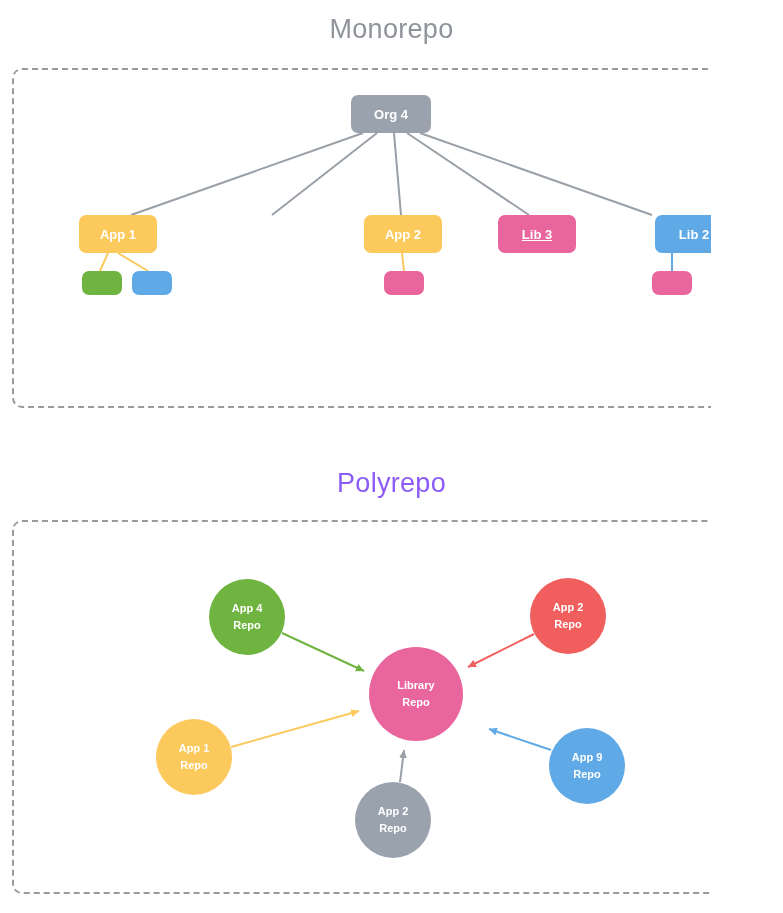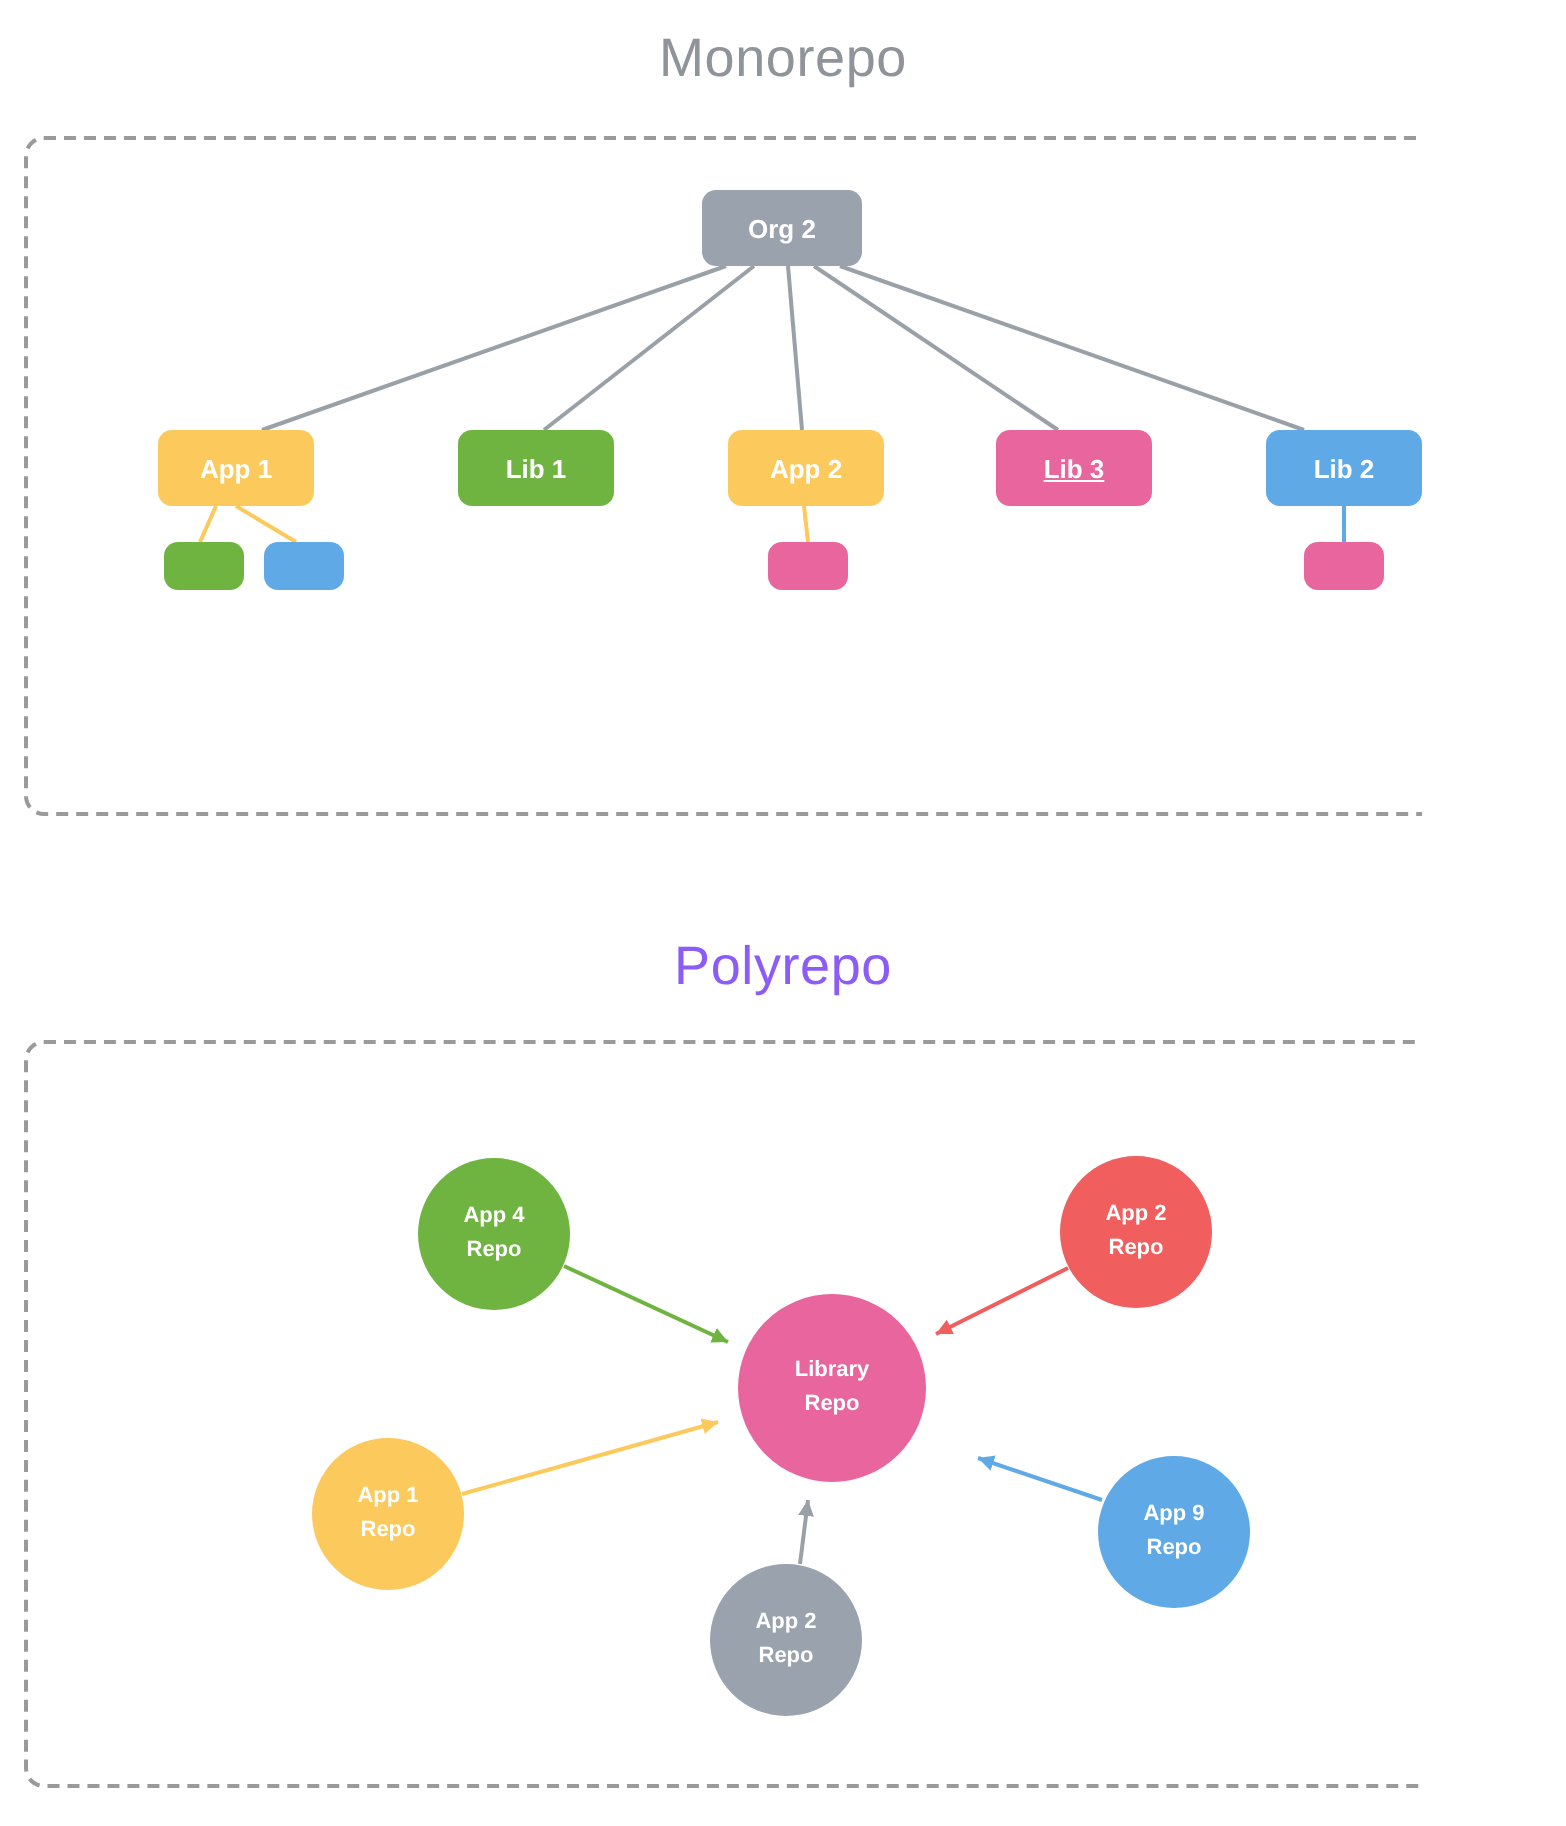--- a/index.html
+++ b/index.html
@@ -94,35 +94,32 @@
     <line x1="672" y1="253" x2="672" y2="271" stroke-width="2" stroke="#5fa9e7"></line>
 
     <line x1="282" y1="633" x2="364" y2="671" stroke-width="2" marker-end="url(#m-green)" stroke="#6fb440"></line>
     <line x1="534" y1="634" x2="468" y2="667" stroke-width="2" marker-end="url(#m-red)" stroke="#f15e5e"></line>
     <line x1="231" y1="747" x2="359" y2="711" stroke-width="2" marker-end="url(#m-yellow)" stroke="#fcc95d"></line>
     <line x1="551" y1="750" x2="489" y2="729" stroke-width="2" marker-end="url(#m-blue)" stroke="#5fa9e7"></line>
     <line x1="400" y1="782" x2="404" y2="750" stroke-width="2" marker-end="url(#m-gray)" stroke="#9aa0a8"></line>
   </svg>
 
   <div class="node" id="node-org1" style="background-color: rgb(154, 162, 174);">
-    <span>Org 2</span>
+    <span>Org 4</span>
   </div>
   <div class="node" id="node-app1" style="background-color: rgb(252, 201, 93);">
     <span>App 1</span>
-  </div>
-  <div class="node" id="node-lib1" style="background-color: rgb(111, 180, 64);">
-    <span>Lib 1</span>
   </div>
   <div class="node" id="node-app2" style="background-color: rgb(252, 201, 93);">
     <span>App 2</span>
   </div>
   <div class="node" id="node-lib3" style="background-color: rgb(232, 101, 158); text-decoration: underline;">
     <span>Lib 3</span>
   </div>
-  <div class="node" id="node-lib2" style="background-color: rgb(95, 169, 231);">
+  <div class="node" id="node-lib2" style="background-color: rgb(95, 169, 231); margin-left: 22px;">
     <span>Lib 2</span>
   </div>
 
   <div class="leaf" id="leaf-green" style="background-color: rgb(111, 180, 64);"></div>
   <div class="leaf" id="leaf-blue" style="background-color: rgb(95, 169, 231);"></div>
   <div class="leaf" id="leaf-pink-1" style="background-color: rgb(232, 101, 158);"></div>
   <div class="leaf" id="leaf-pink-2" style="background-color: rgb(232, 101, 158);"></div>
 
   <div class="circle" id="circle-app4" style="background-color: rgb(111, 180, 64);">
     <span>App 4</span>

